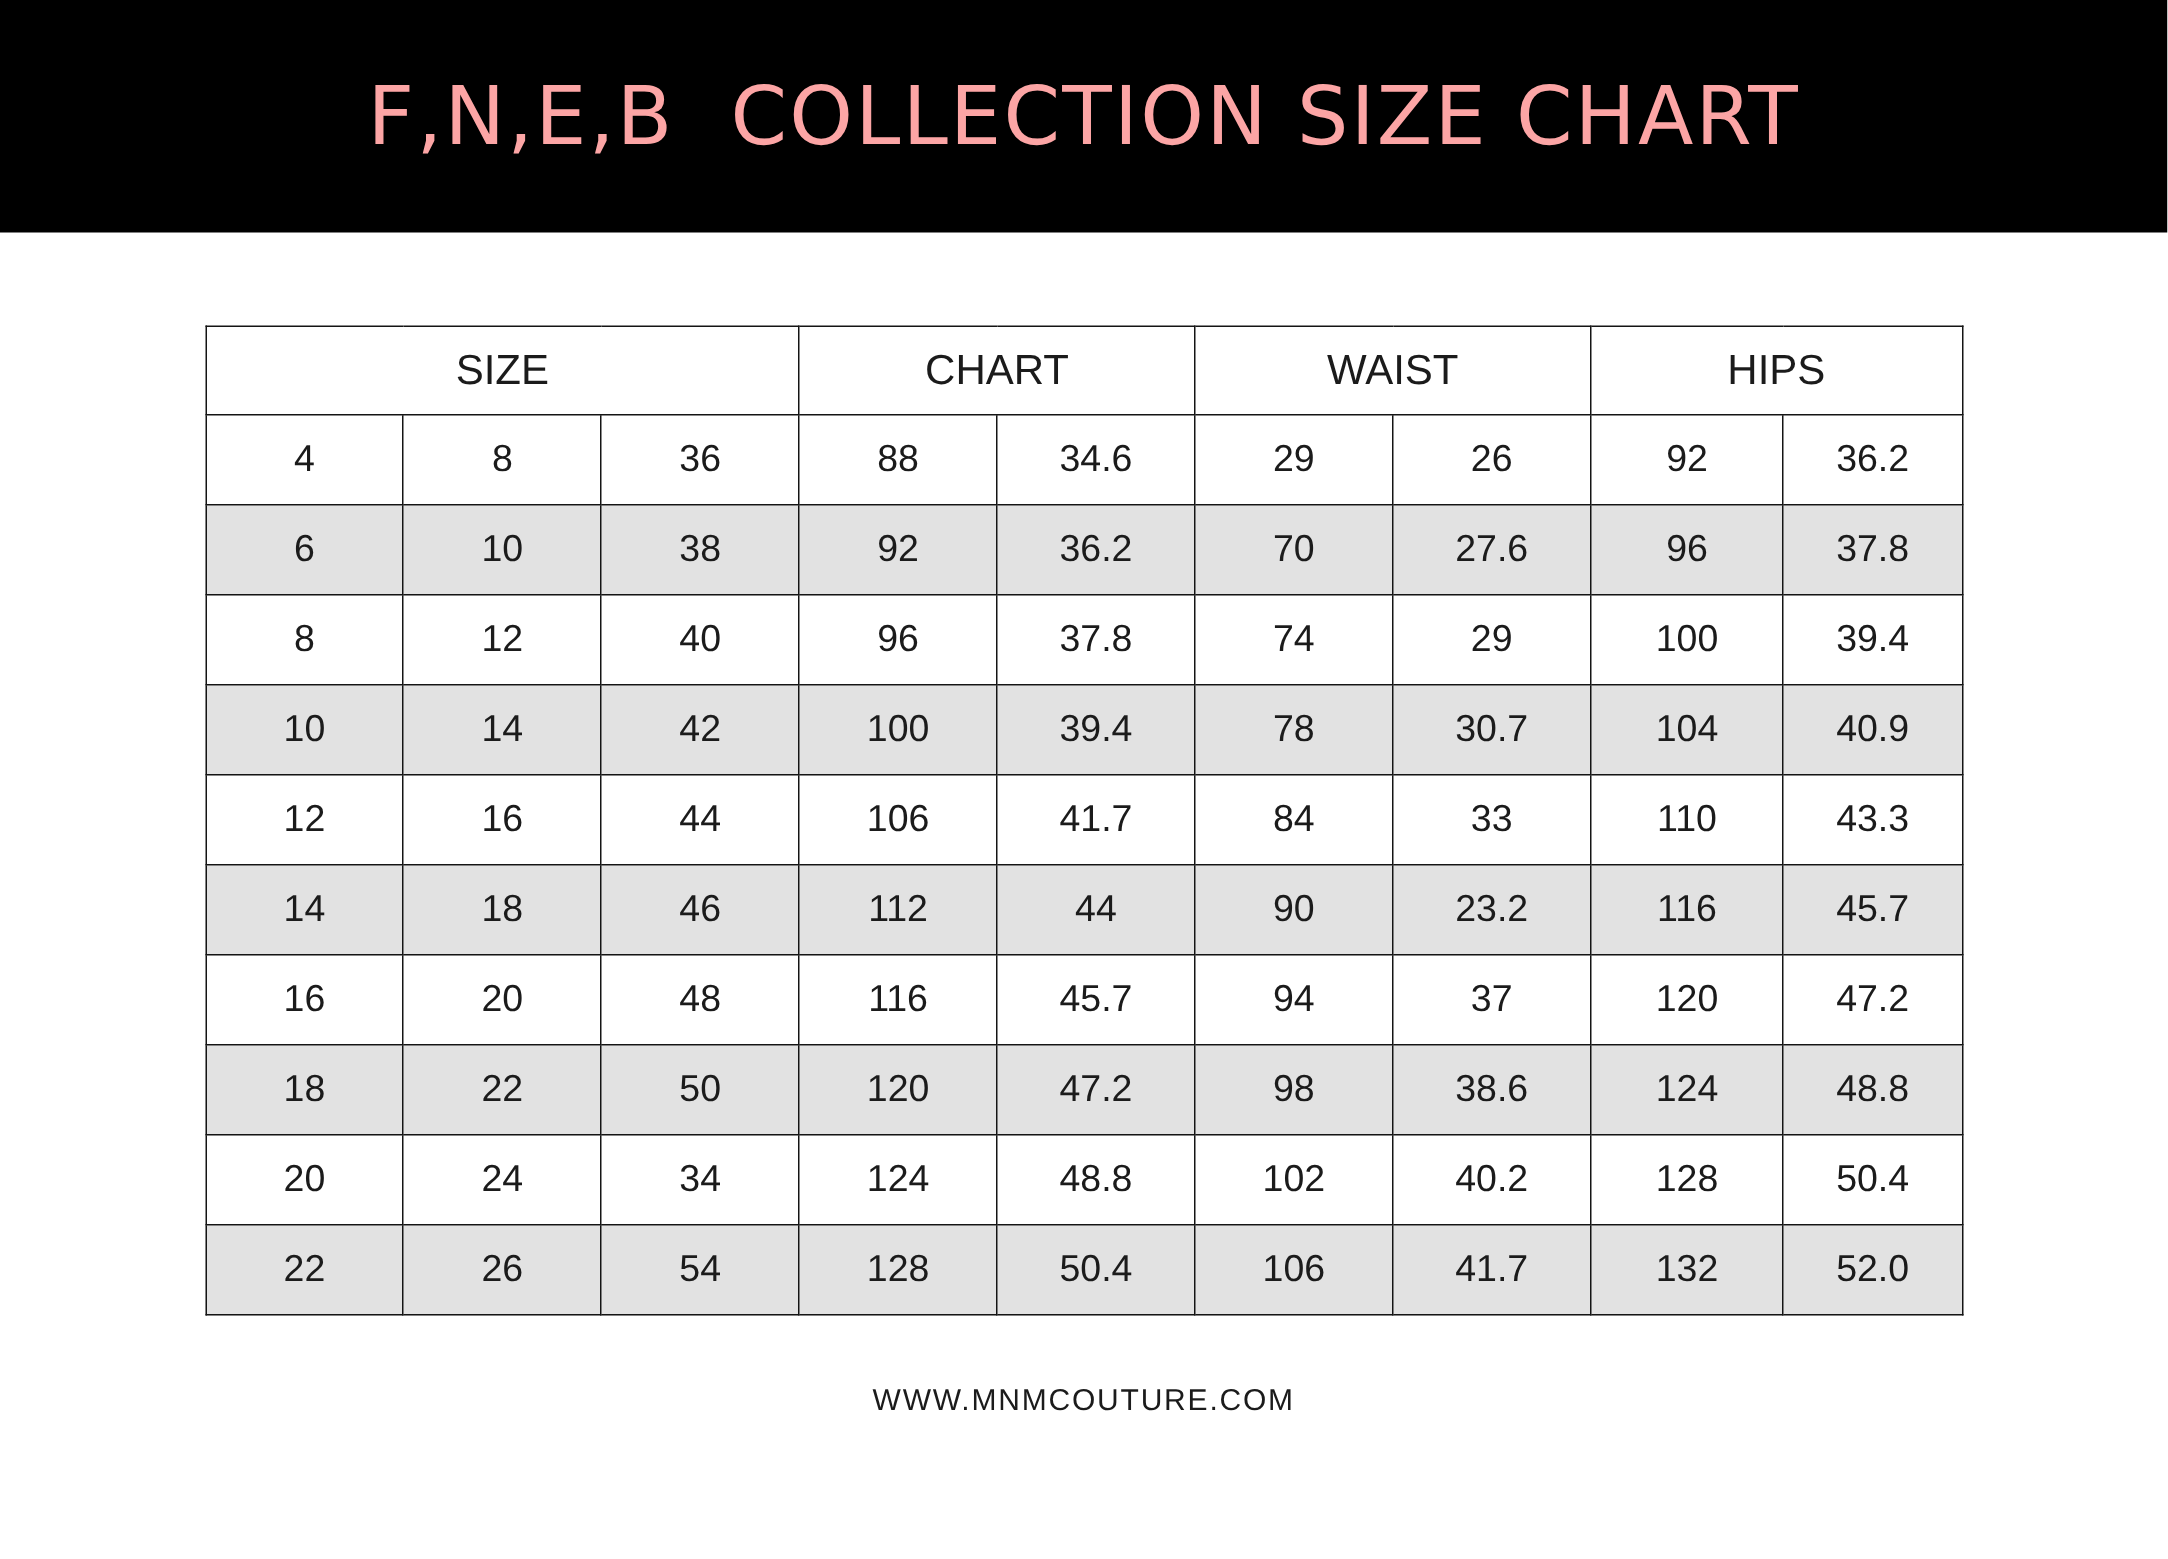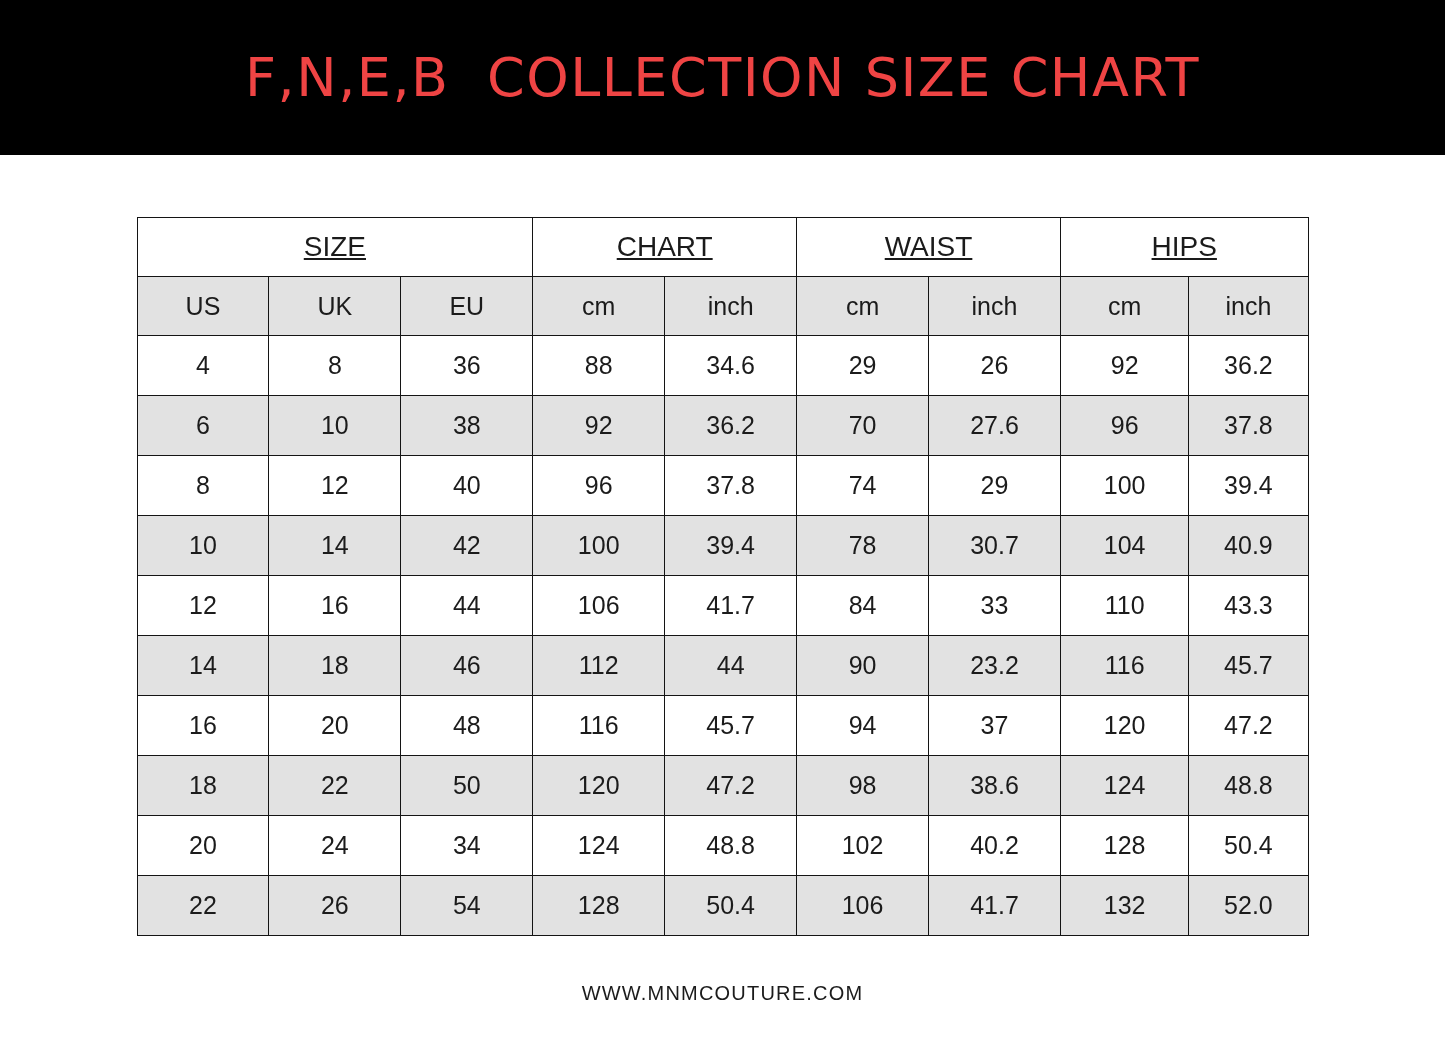--- a/index.html
+++ b/index.html
@@ -22,21 +22,21 @@
   }
   .header-band {
     width: 1445px;
     height: 155px;
     background: #000000;
     display: flex;
     align-items: center;
     justify-content: center;
   }
   .header-title {
-    color: #ef4444;
+    color: #fca5a5;
     font-size: 54px;
     letter-spacing: 1.5px;
     font-weight: 400;
     white-space: pre;
     font-family: "DejaVu Sans", sans-serif;
   }
   .table-wrap {
     margin: 62px auto 0 auto;
     width: 1172px;
   }
@@ -52,21 +52,20 @@
     font-weight: 400;
     font-size: 25px;
     color: #1b1b1b;
     padding: 0;
     font-family: "Liberation Sans", sans-serif;
   }
   tr.group-row td {
     height: 58px;
     font-size: 28px;
     background: #ffffff;
-    text-decoration: underline;
   }
   tr.unit-row td {
     height: 58px;
     font-size: 25px;
     background: #e2e2e2;
   }
   tr.data-row td {
     height: 59px;
   }
   tr.data-row.shaded td {
@@ -118,31 +117,20 @@
         <col style="width:11.0%">
         <col style="width:10.2%">
       </colgroup>
       <thead>
         <tr class="group-row">
           <td colspan="3">SIZE</td>
           <td colspan="2">CHART</td>
           <td colspan="2">WAIST</td>
           <td colspan="2">HIPS</td>
         </tr>
-        <tr class="unit-row">
-          <td>US</td>
-          <td>UK</td>
-          <td>EU</td>
-          <td>cm</td>
-          <td>inch</td>
-          <td>cm</td>
-          <td>inch</td>
-          <td>cm</td>
-          <td>inch</td>
-        </tr>
       </thead>
       <tbody>
         <tr class="data-row plain">
           <td>4</td>
           <td>8</td>
           <td>36</td>
           <td>88</td>
           <td>34.6</td>
           <td>29</td>
           <td>26</td>

